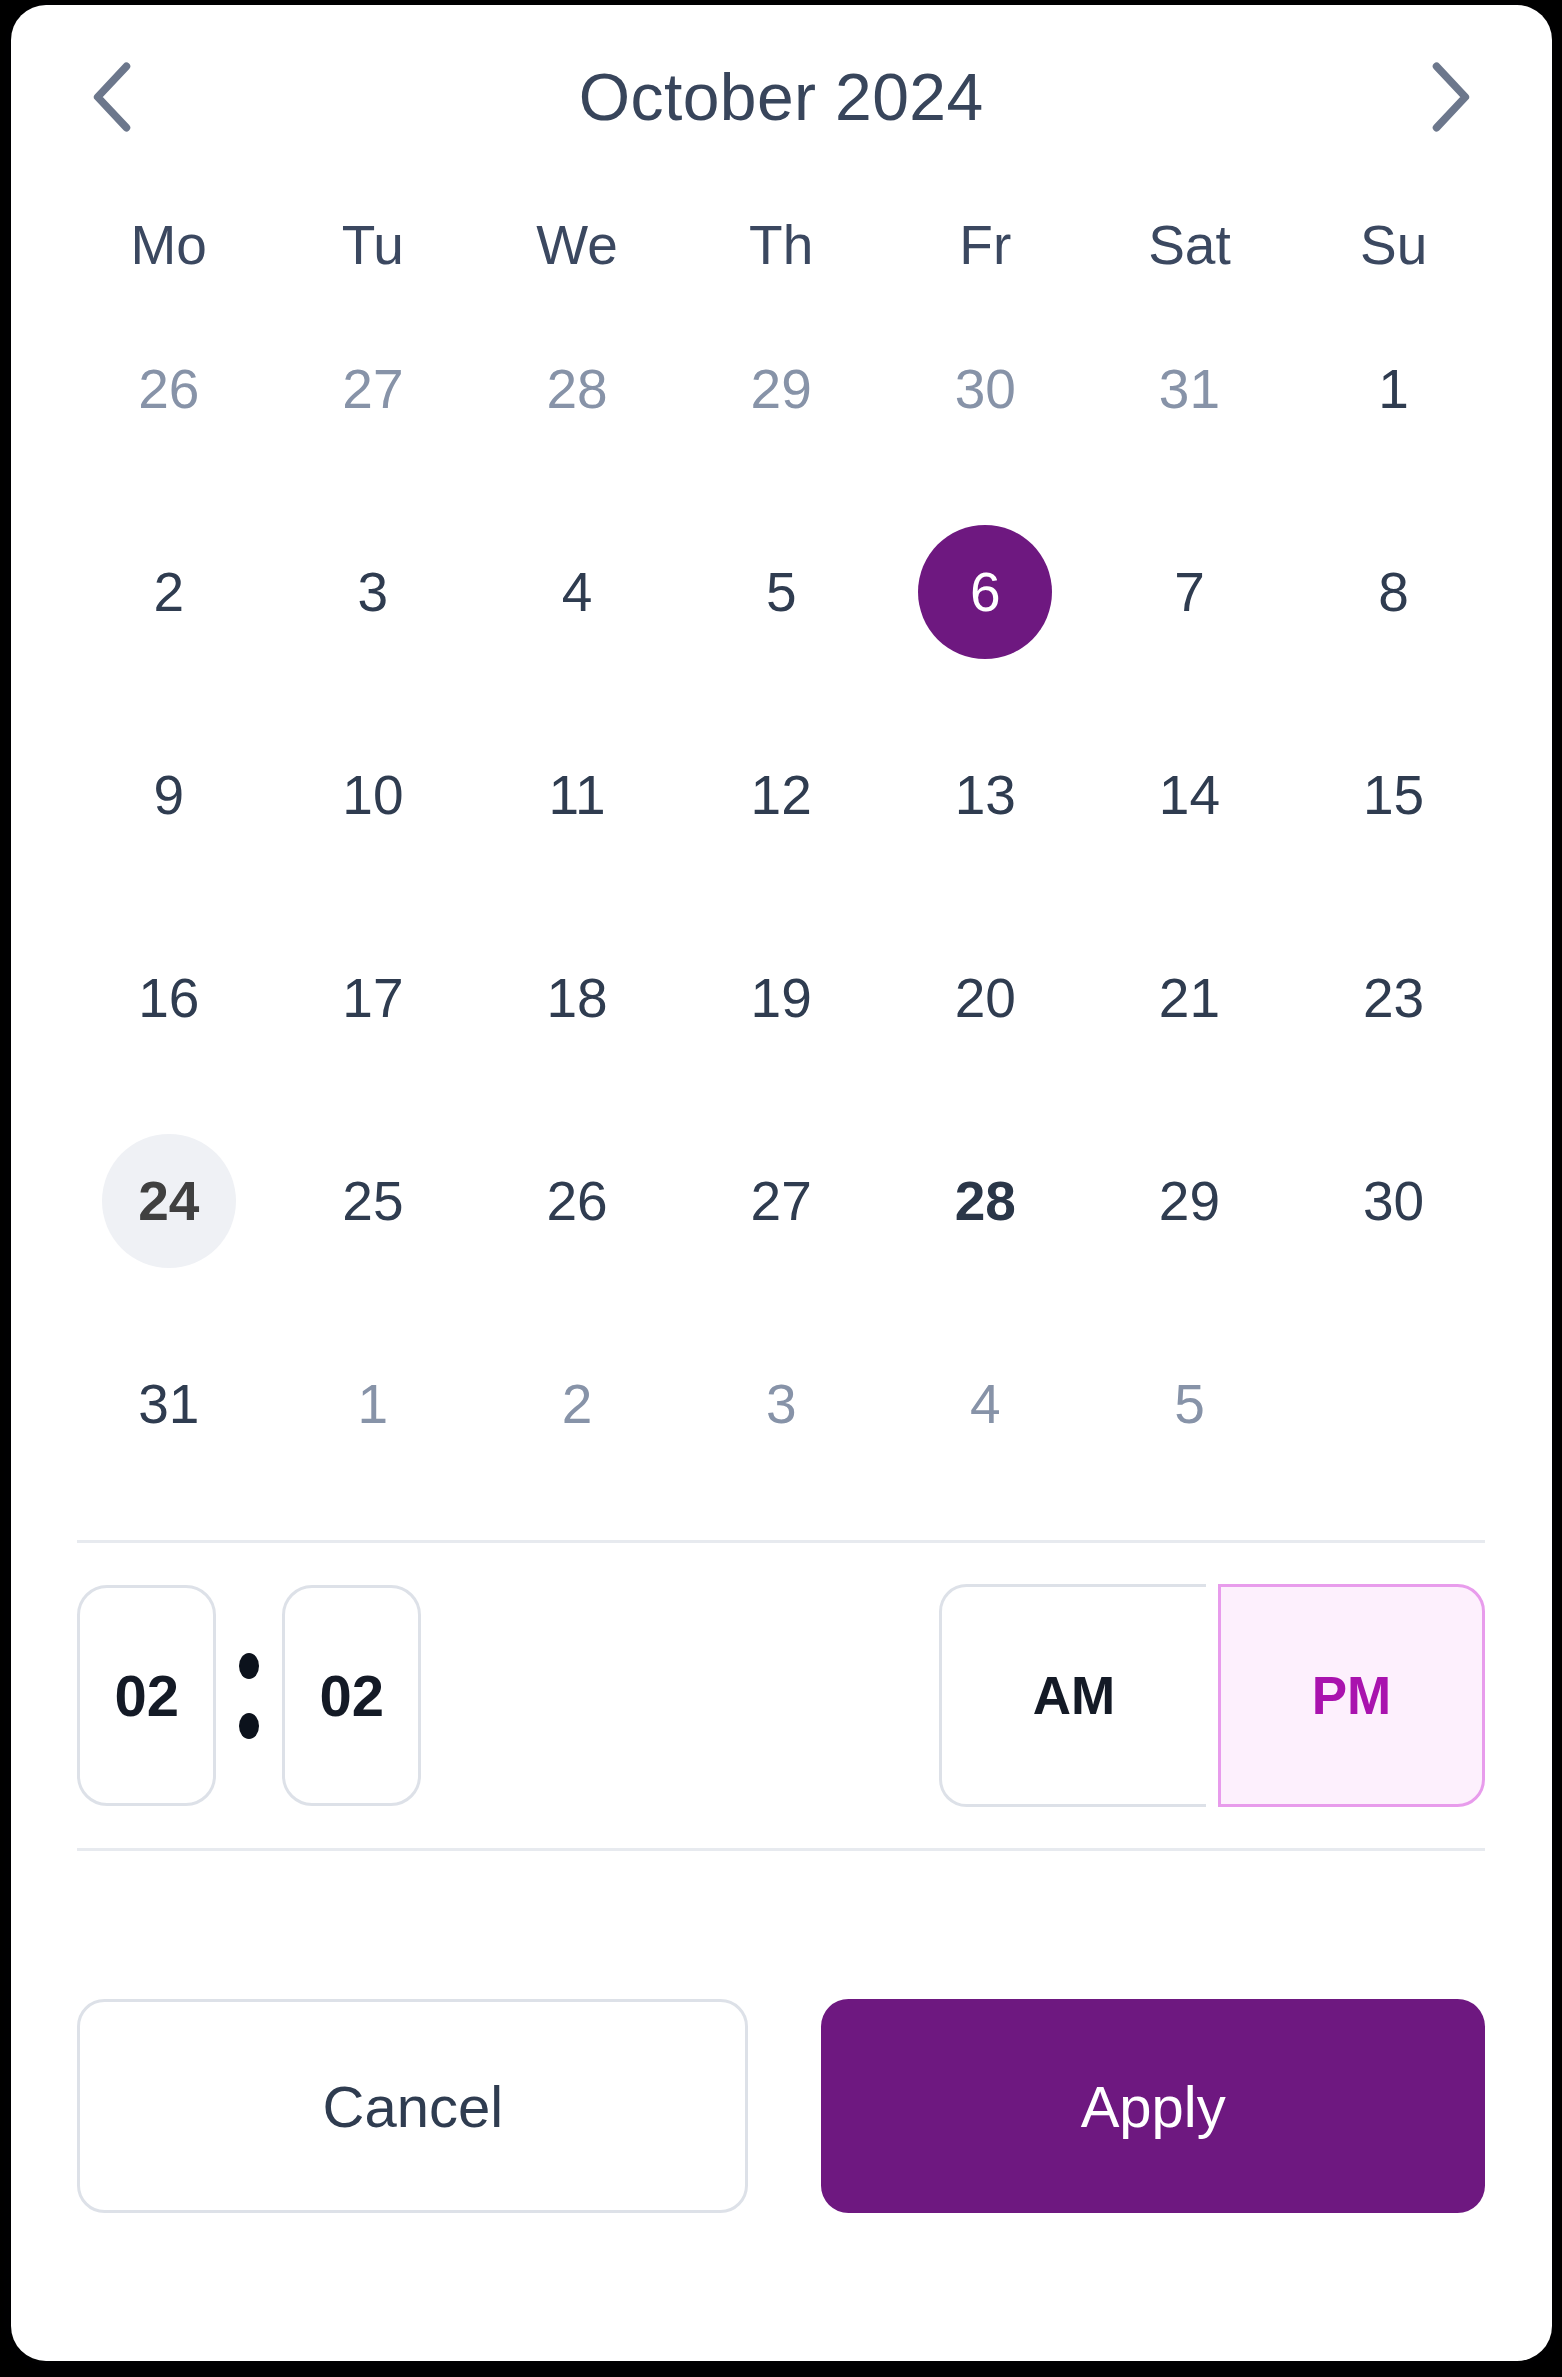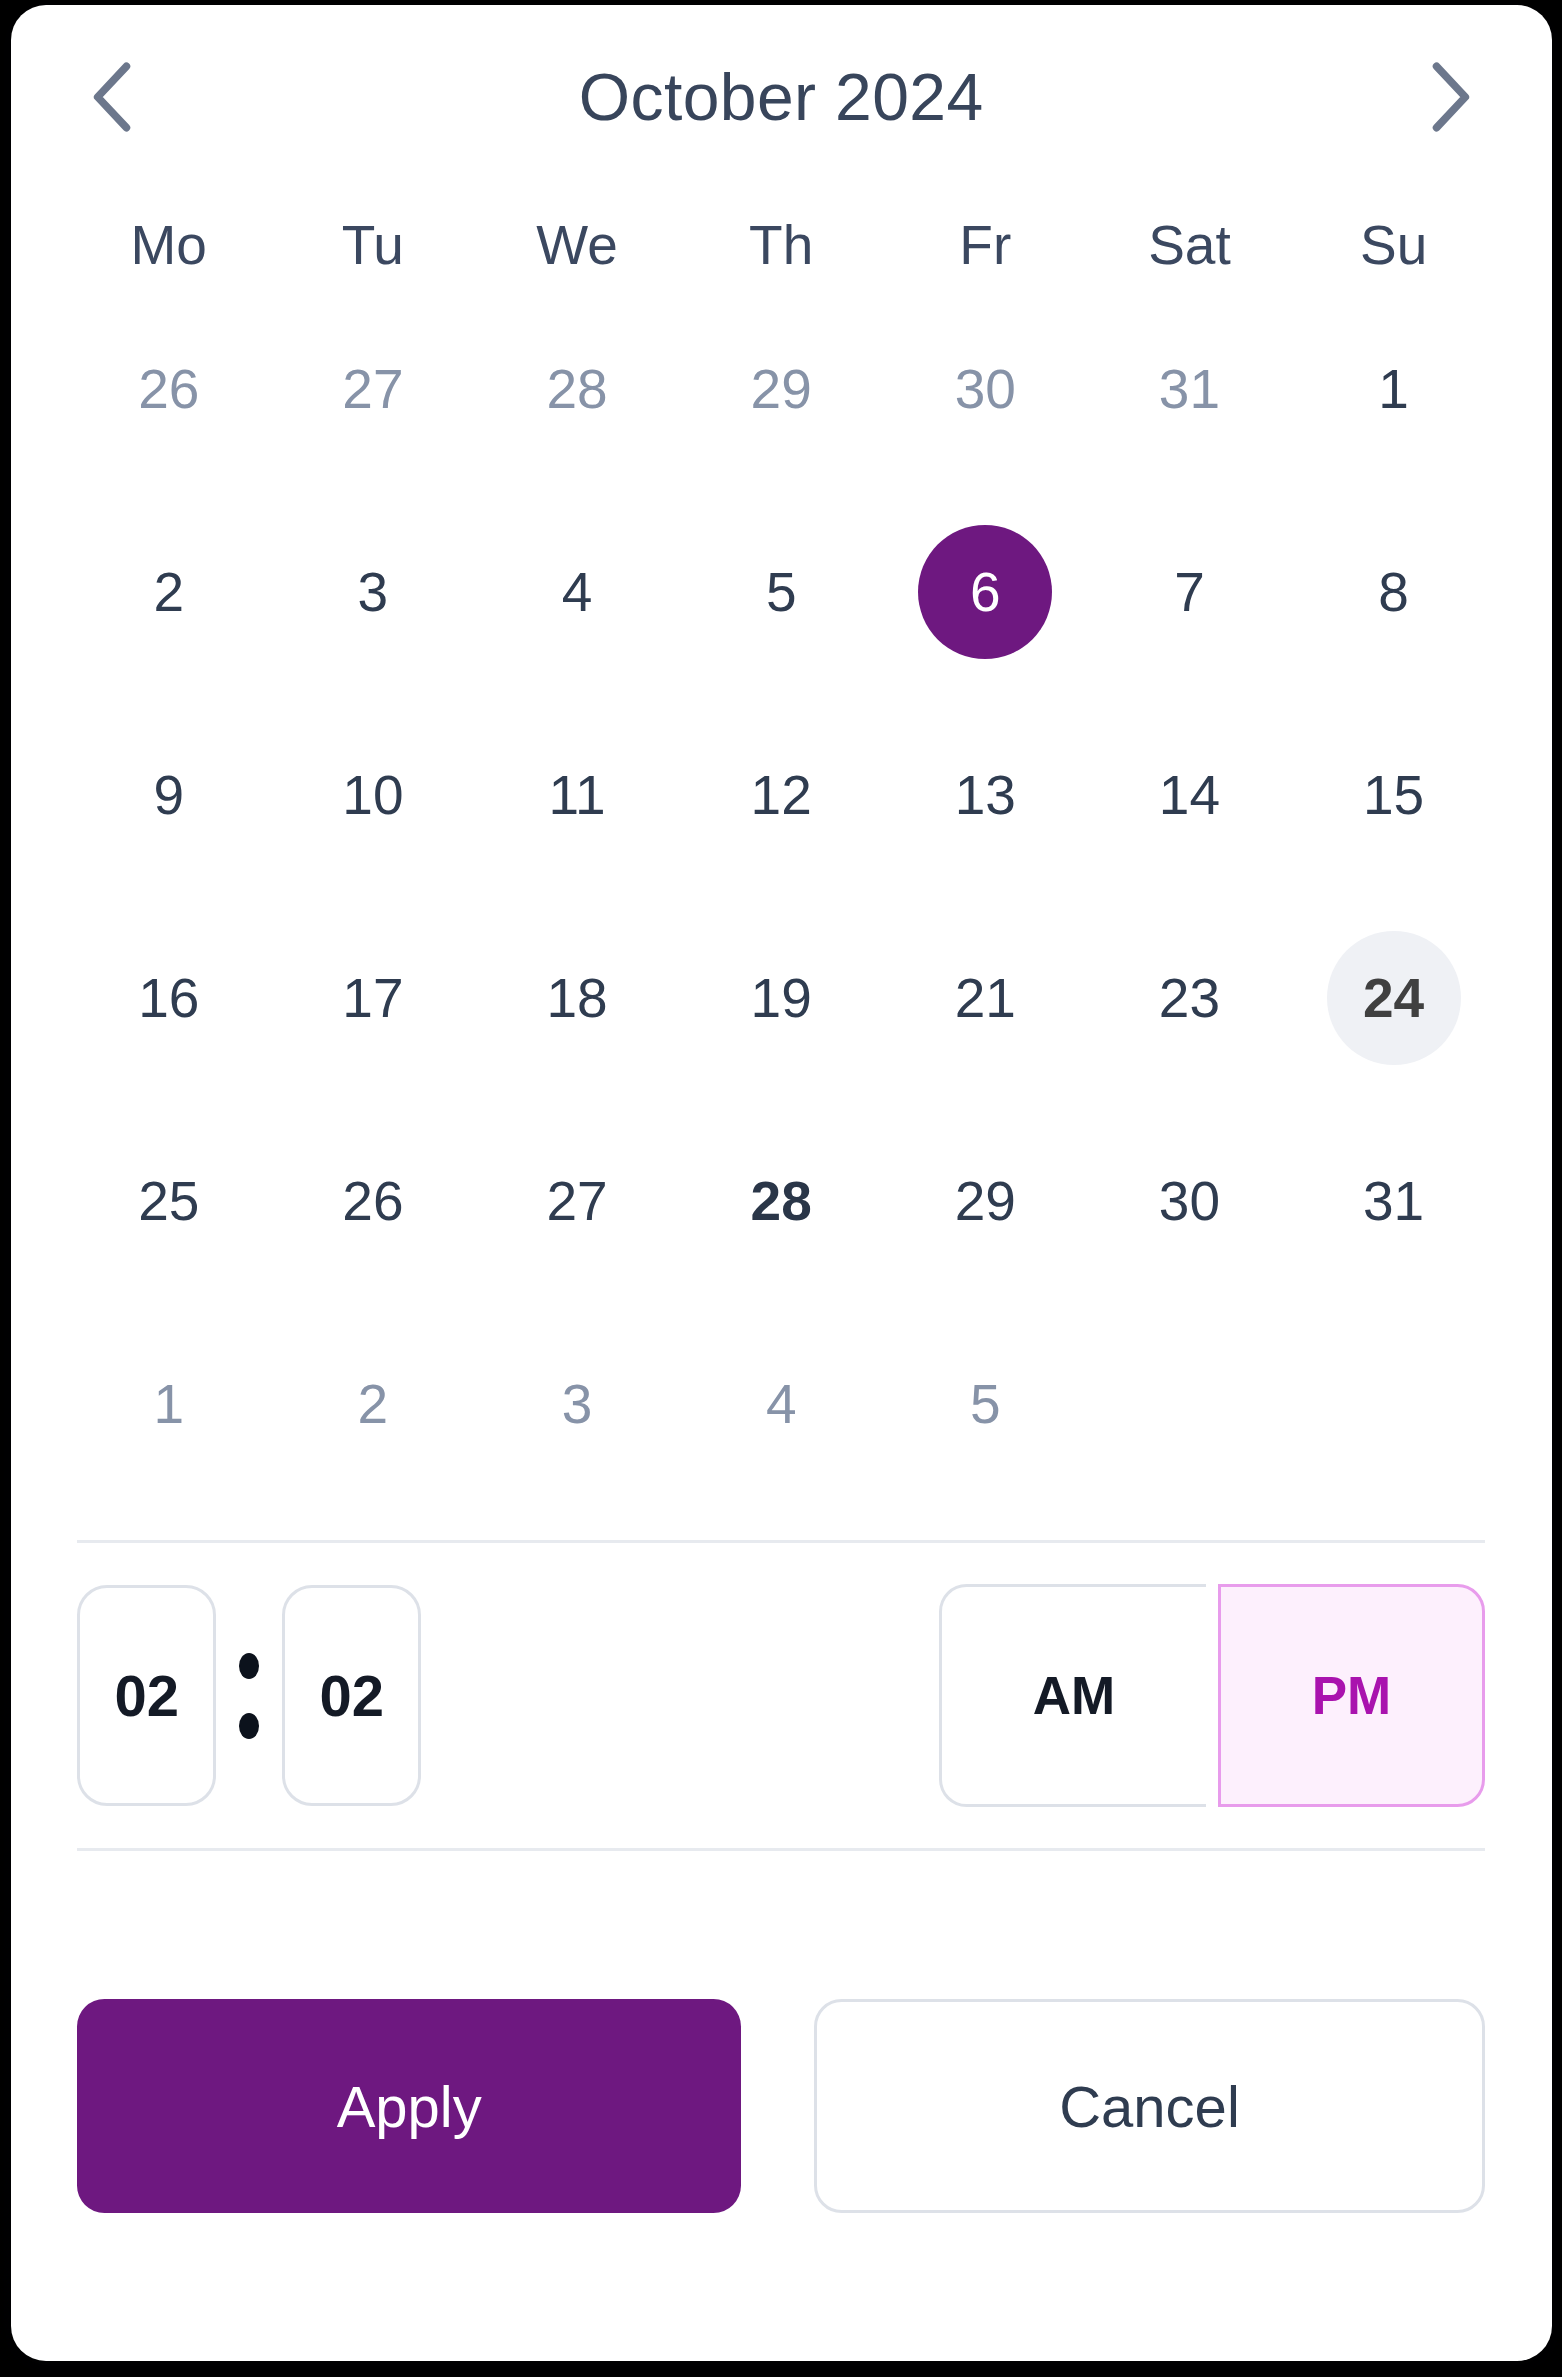--- a/index.html
+++ b/index.html
@@ -334,20 +334,23 @@
       <div class="date-cell">
         <div class="date-pill">17</div>
       </div>
       <div class="date-cell">
         <div class="date-pill">18</div>
       </div>
       <div class="date-cell">
         <div class="date-pill">19</div>
       </div>
       <div class="date-cell">
+        <div class="date-pill">20</div>
+      </div>
+      <div class="date-cell">
         <div class="date-pill">21</div>
       </div>
       <div class="date-cell">
         <div class="date-pill">23</div>
       </div>
       <div class="date-cell">
         <div class="date-pill hovered">24</div>
       </div>
       <div class="date-cell">
         <div class="date-pill">25</div>
@@ -401,18 +404,18 @@
 
     <div class="meridiem-toggle">
       <div class="meridiem-seg left">AM</div>
       <div class="meridiem-seg right active">PM</div>
     </div>
   </div>
 
   <div class="divider"></div>
 
   <div class="footer-row">
+    <div class="btn btn-cancel">Cancel</div>
     <div class="btn btn-apply">Apply</div>
-    <div class="btn btn-cancel">Cancel</div>
   </div>
 
 </div>
 
 
 </body></html>

